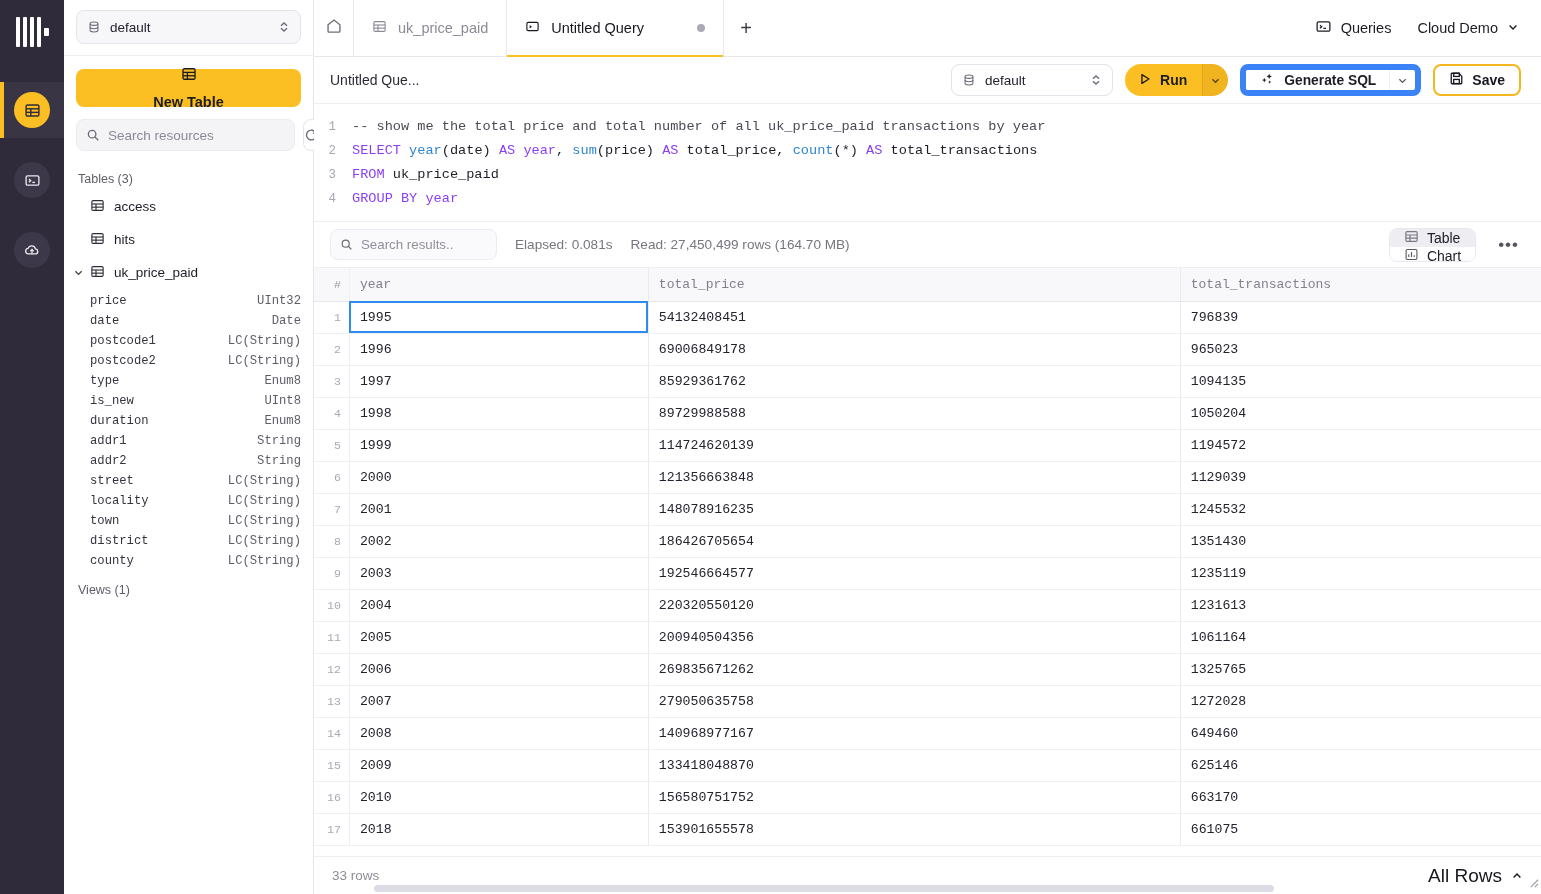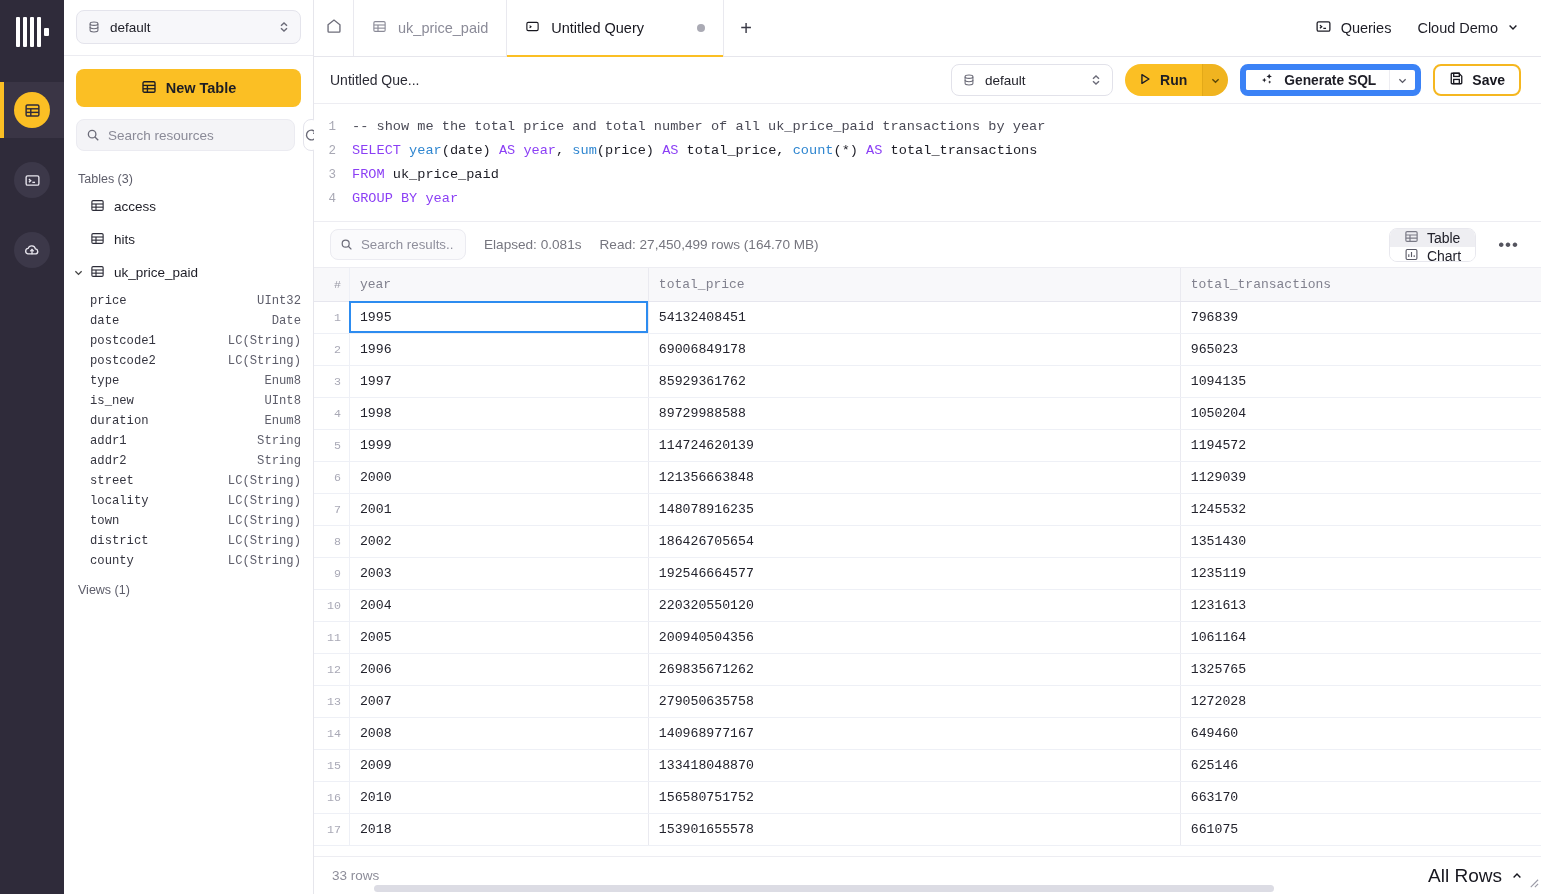--- a/index.html
+++ b/index.html
@@ -59,20 +59,21 @@
     font-size: 13.5px; color: #22222b;
   }
   .db-select .grow { flex: 1; }
   .icon-dim { color: #6b6b78; display: flex; align-items: center; }
   .new-table-btn {
     margin: 13px 12px 0 12px; height: 38px;
     background: #fbbf24; border-radius: 8px; border: none;
     display: flex; align-items: center; justify-content: center; gap: 9px;
     font-size: 14.5px; font-weight: 700; color: #1d1d24; cursor: pointer;
     font-family: "Liberation Sans", sans-serif;
+    flex-direction: column;
   }
   .search-row { display: flex; gap: 8px; padding: 12px 12px 5px 12px; align-items: flex-end; }
   .search-box {
     flex: 1; height: 32px; background: #f4f4f7; border: 1px solid #ebebf1; border-radius: 8px;
     display: flex; align-items: center; gap: 8px; padding: 0 9px;
   }
   .search-box input {
     border: none; outline: none; background: transparent; flex: 1; min-width: 0;
     font-size: 13.5px; color: #22222b; font-family: "Liberation Sans", sans-serif;
   }
@@ -175,21 +176,21 @@
   .fn  { color: #2f86d0; }
   .cm  { color: #4a4a56; }
   .pn  { color: #1d1d26; }
 
   
   .rtoolbar {
     height: 47px; flex: 0 0 47px; display: flex; align-items: center; gap: 18px;
     padding: 0 18px 0 16px; border-top: 1px solid #ededf2; border-bottom: 1px solid #ededf2; background: #fff;
   }
   .res-search {
-    width: 136px; height: 31px; background: #fafafc; border: 1px solid #ebebf1; border-radius: 8px;
+    width: 167px; height: 31px; background: #fafafc; border: 1px solid #ebebf1; border-radius: 8px;
     display: flex; align-items: center; gap: 8px; padding: 0 9px;
   }
   .res-search input {
     border: none; outline: none; background: transparent; flex: 1; min-width: 0;
     font-size: 13.3px; color: #22222b; font-family: "Liberation Sans", sans-serif;
   }
   .res-search input::placeholder { color: #8f8f9c; }
   .stat { font-size: 13.6px; color: #76767f; }
   .rspacer { flex: 1; }
   .seg {

